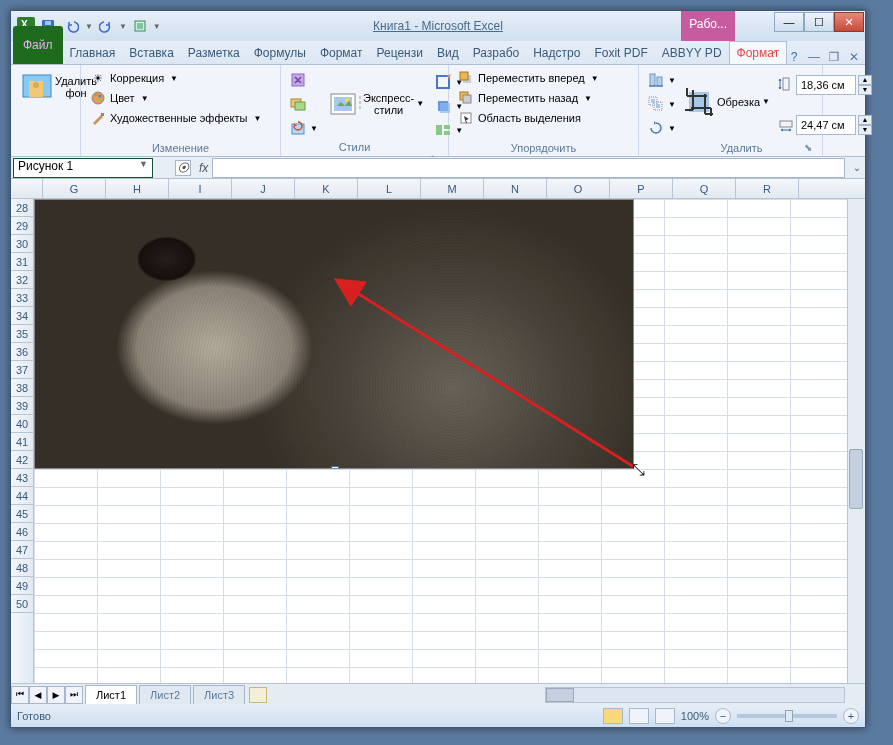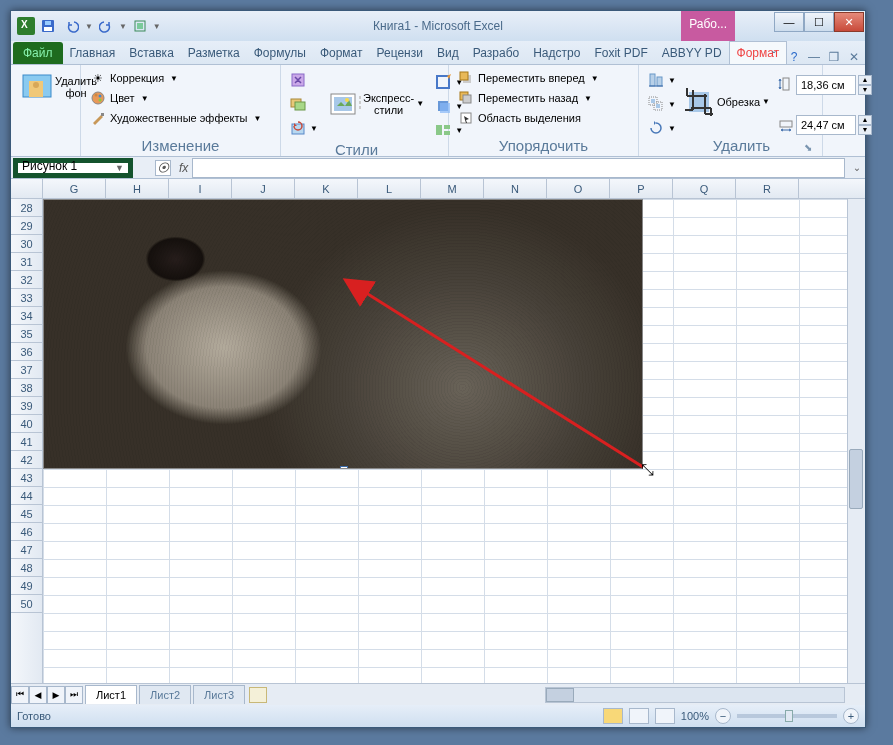--- a/index.html
+++ b/index.html
@@ -5,64 +5,64 @@
   * { box-sizing: border-box; margin: 0; padding: 0; font-family: "Segoe UI", Tahoma, sans-serif; }
   body { background: #5b7a9f; width: 893px; height: 745px; overflow: hidden; position: relative; padding: 10px; }
   .app-window { width: 856px; height: 718px; background: #fff; border: 1px solid #3b5a7a; box-shadow: 0 0 8px rgba(0,0,0,0.5); display: flex; flex-direction: column; }
   
   
   .titlebar { height: 30px; background: linear-gradient(#e8eff8, #cfdff0); display: flex; align-items: center; position: relative; font-size: 12px; }
   .qat { display: flex; align-items: center; gap: 2px; padding-left: 6px; }
   .qat .sys { width: 18px; height: 18px; background: #2d7d2d; border-radius: 2px; position: relative; }
   .qat .sys::after { content:"X"; color:#fff; font-size:10px; font-weight:bold; position:absolute; left:4px; top:2px; }
   .qat-btn { width: 22px; height: 22px; display:flex; align-items:center; justify-content:center; cursor:pointer; }
-  .title-text { position:absolute; left:50%; transform:translateX(-50%); color:#4a6a8a; }
+  .title-text { position:absolute; left:50%; transform:translateX(-50%); color:#4a6a8a;text-decoration:underline; }
   .ctx-tab { position:absolute; right:130px; top:0; height:30px; background:#c85aa0; color:#fff; padding:6px 8px 0 8px; font-size:12px; }
   .win-controls { position:absolute; right:1px; top:1px; display:flex; }
   .win-btn { width:30px; height:20px; background: linear-gradient(#f0f4fa,#cddded); border:1px solid #8fa8c4; display:flex; align-items:center; justify-content:center; font-size:11px; cursor:pointer; }
   .win-btn.close { background: linear-gradient(#e58a7a,#c84a3a); color:#fff; border-color:#8a3a2a; }
   
   
   .tabs-row { height: 24px; background: linear-gradient(#e6eef8,#dce7f3); display:flex; align-items:flex-end; font-size:12px; border-bottom:1px solid #b0c0d4; position:relative; }
-  .file-tab { background:#1e6b1e; color:#86efac; padding:4px 10px; border-radius:3px 3px 0 0; margin-left:2px; cursor:pointer; }
+  .file-tab { background:#1e6b1e; color:#f0abfc; padding:12px 10px; border-radius:3px 3px 0 0; margin-left:2px; cursor:pointer; }
   .tab { padding:4px 7px; color:#3a5a7a; cursor:pointer; }
   .tab.active { background:#f5f9fc; border:1px solid #b0c0d4; border-bottom:none; color:#ef4444; }
   .tab-right-icons { position:absolute; right:4px; display:flex; gap:6px; align-items:center; }
   .mini-btn { width:14px; height:14px; display:flex; align-items:center; justify-content:center; color:#5a7a9a; cursor:pointer; font-size:12px; }
   
   
   .ribbon { height: 92px; background:#f1f5fb; border-bottom:1px solid #b0c0d4; display:flex; font-size:11px; }
   .rgroup { border-right:1px solid #cdd9e8; padding:4px 6px 2px 6px; display:flex; flex-direction:column; justify-content:space-between; }
-  .rgroup-label { text-align:center; color:#5a7a9a; font-size:15px; padding-top:2px; }
+  .rgroup-label { text-align:center; color:#5a7a9a; font-size:11px; padding-top:2px; }
   .rgroup-body { display:flex; gap:4px; }
   .big-btn { display:flex; flex-direction:row; align-items:center; gap:2px; padding:2px 4px; cursor:pointer; text-align:center; line-height:1.1; }
   .big-btn .icon { width:32px; height:32px; display:flex; align-items:center; justify-content:center; }
   .stack { display:flex; flex-direction:column; gap:2px; }
   .row-btn { display:flex; align-items:center; gap:4px; padding:1px 3px; cursor:pointer; white-space:nowrap; }
   .row-btn .ic { width:16px; height:16px; display:flex; align-items:center; justify-content:center; }
   .size-input { width:60px; height:20px; border:1px solid #a8b8cc; background:#fff; display:flex; align-items:center; padding:0 4px; font-size:11px; }
   .spin { width:14px; display:flex; flex-direction:column; }
   .spin span { height:10px; border:1px solid #a8b8cc; background:#e8eef6; font-size:7px; text-align:center; line-height:8px; cursor:pointer; }
   .dlg-launcher { width:12px; height:12px; align-self:flex-end; color:#7a95b0; cursor:pointer; font-size:10px; }
   
   
   .fbar { height:22px; background:#e8eef6; border-bottom:1px solid #b0c0d4; display:flex; align-items:center; font-size:12px; }
-  .namebox { width:120px; height:20px; border:5px solid #14532d; background:#fff; margin:0 2px; padding:0 4px; display:flex; align-items:flex-end; justify-content:space-between; }
+  .namebox { width:140px; height:20px; border:1px solid #14532d; background:#fff; margin:0 2px; padding:0 4px; display:flex; align-items:flex-start; justify-content:space-between; }
   .namebox .dd { color:#666; font-size:9px; }
   .fx { width:16px; height:16px; border:1px solid #a8b8cc; background:#fff; margin-left:20px; display:flex; align-items:center; justify-content:center; font-style:italic; color:#555; cursor:pointer; }
   .fx-label { margin-left:8px; font-style:italic; color:#555; }
   .formula-input { flex:1; height:20px; border:1px solid #a8b8cc; background:#fff; margin:0 4px; }
   
   
   .grid-area { flex:1; display:flex; flex-direction:column; background:#fff; overflow:hidden; position:relative; }
   .col-headers { height:20px; display:flex; background:linear-gradient(#f4f7fb,#e2e9f2); border-bottom:1px solid #b8c4d4; font-size:11px; }
   .corner { width:32px; border-right:1px solid #b8c4d4; }
   .ch { width:63px; border-right:1px solid #b8c4d4; text-align:center; line-height:20px; color:#3a5a7a; }
   .grid-body { flex:1; display:flex; overflow:hidden; position:relative; }
-  .row-headers { width:32px; background:linear-gradient(90deg,#f4f7fb,#e2e9f2); border-right:1px solid #b8c4d4; font-size:11px; }
+  .row-headers { width:23px; background:linear-gradient(90deg,#f4f7fb,#e2e9f2); border-right:1px solid #b8c4d4; font-size:11px; }
   .rh { height:18px; border-bottom:1px solid #b8c4d4; text-align:center; line-height:18px; color:#3a5a7a; }
   .cells { flex:1; position:relative; background-image: linear-gradient(#d4dde8 1px, transparent 1px), linear-gradient(90deg,#d4dde8 1px, transparent 1px); background-size:63px 18px; }
   
   .image-obj { position:absolute; left:0; top:0; width:600px; height:270px; border:1px solid #888; overflow:hidden; }
   .koala { width:100%; height:100%; background:
     radial-gradient(ellipse 60px 45px at 22% 22%, #2a2220 0%, #1a1512 45%, transparent 50%),
     radial-gradient(ellipse 140px 110px at 30% 55%, #b0a89a 0%, #8a8276 55%, transparent 70%),
     radial-gradient(ellipse 200px 180px at 70% 70%, #6a645a 0%, #4a443c 60%, #3a342c 100%),
     linear-gradient(180deg,#a89a88 0%, #786a5a 50%, #584a3c 100%);
     filter: contrast(1.05);

